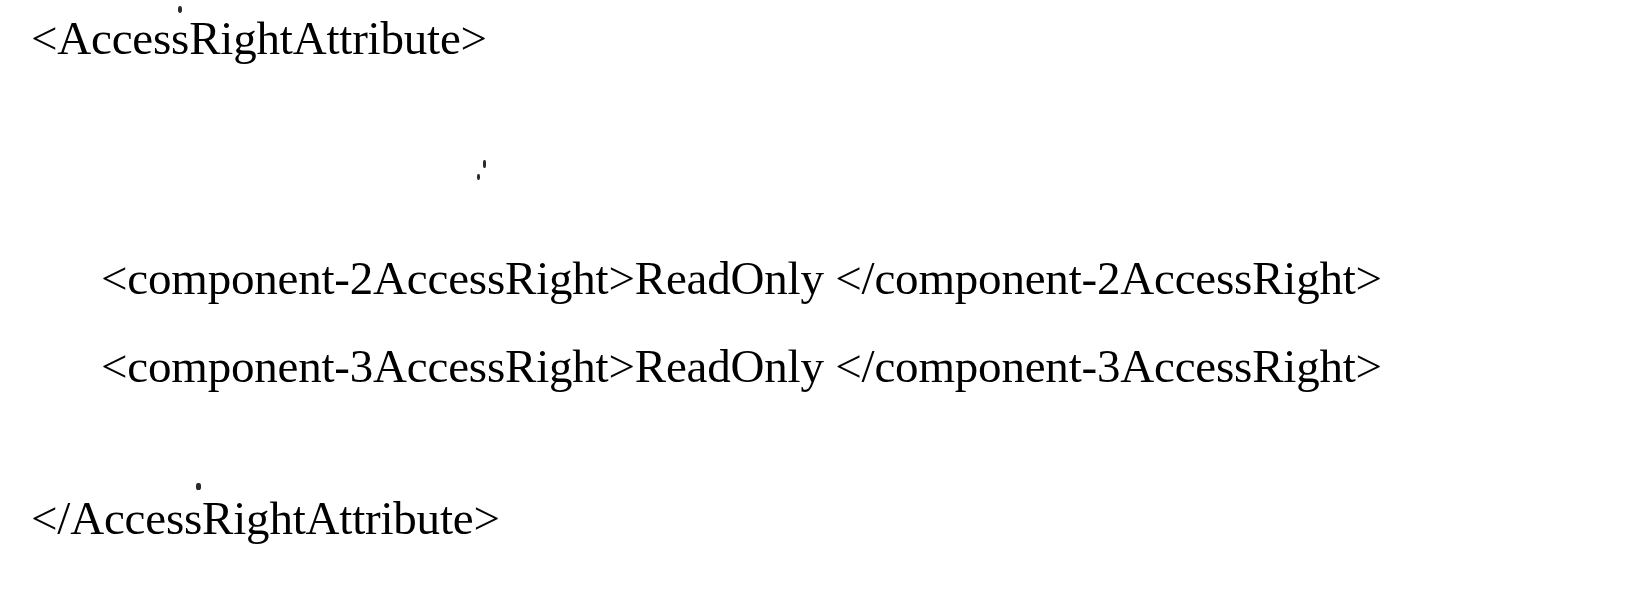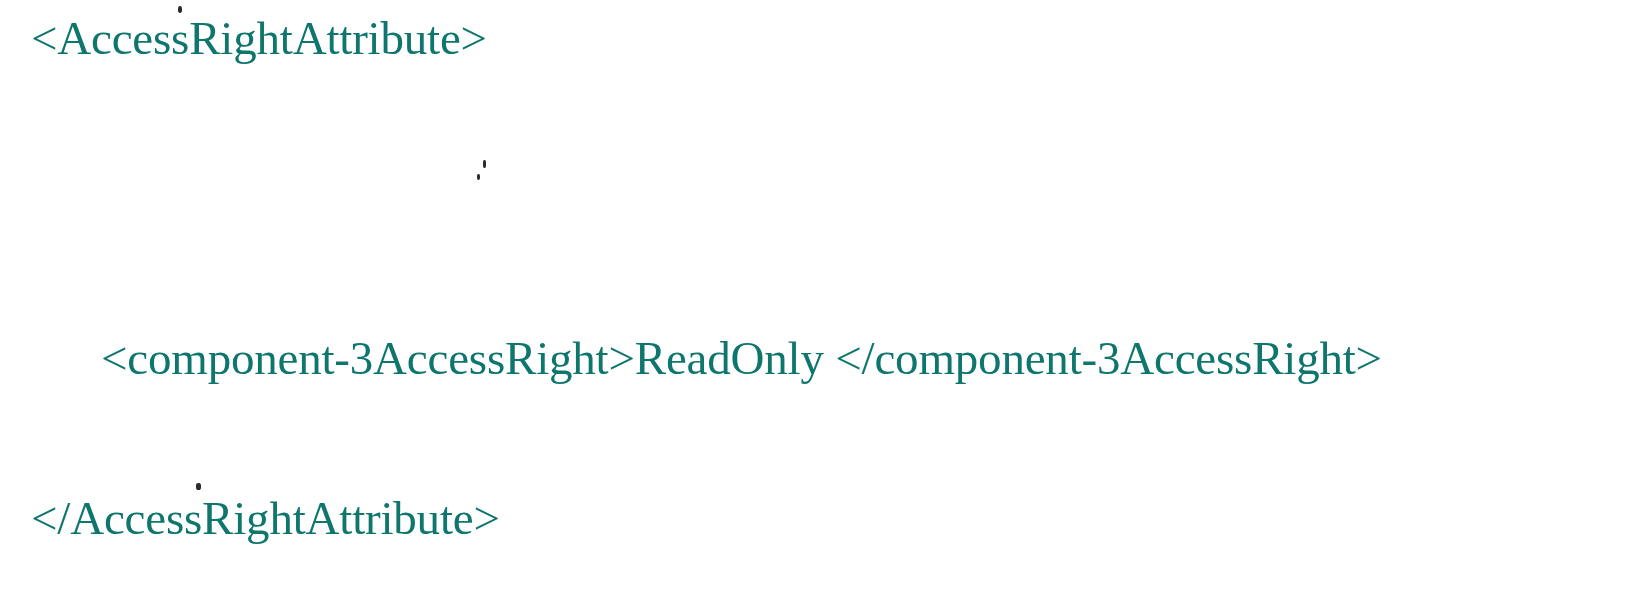--- a/index.html
+++ b/index.html
@@ -25,35 +25,35 @@
     background: #ffffff;
   }
 
   
   .xml-line {
     position: absolute;
     white-space: pre;
     font-size: 47px;
     line-height: 52px;
     letter-spacing: -0.2px;
-    color: #0f766e;
+    color: #000000;
     font-family: "Liberation Serif", "DejaVu Serif", serif;
   }
 
   
   .indent-0 { left: 31px; }
 
   
   .indent-1 { left: 101px; }
 
   .line-1 { top: 12px; }
   .line-2 { top: 92px; }
   .line-3 { top: 172px; }
   .line-4 { top: 252px; }
-  .line-5 { top: 332px; }
+  .line-5 { top: 340px; }
   .line-6 { top: 412px; }
   .line-7 { top: 492px; }
 
   
   .scan-speck {
     position: absolute;
     background: #2b2b2b;
     border-radius: 40%;
     pointer-events: none;
   }
@@ -64,20 +64,21 @@
 </style>
 </head>
 <body>
 
 <div id="listing">
 
   <div class="xml-line indent-0 line-1">&lt;AccessRightAttribute&gt;</div>
 
 
 
+  <div class="xml-line indent-1 line-4">&lt;component-2AccessRight&gt;ReadOnly &lt;/component-2AccessRight&gt;</div>
 
   <div class="xml-line indent-1 line-5">&lt;component-3AccessRight&gt;ReadOnly &lt;/component-3AccessRight&gt;</div>
 
 
   <div class="xml-line indent-0 line-7">&lt;/AccessRightAttribute&gt;</div>
 
   <span class="scan-speck speck-a"></span>
   <span class="scan-speck speck-b"></span>
   <span class="scan-speck speck-c"></span>
   <span class="scan-speck speck-d"></span>

